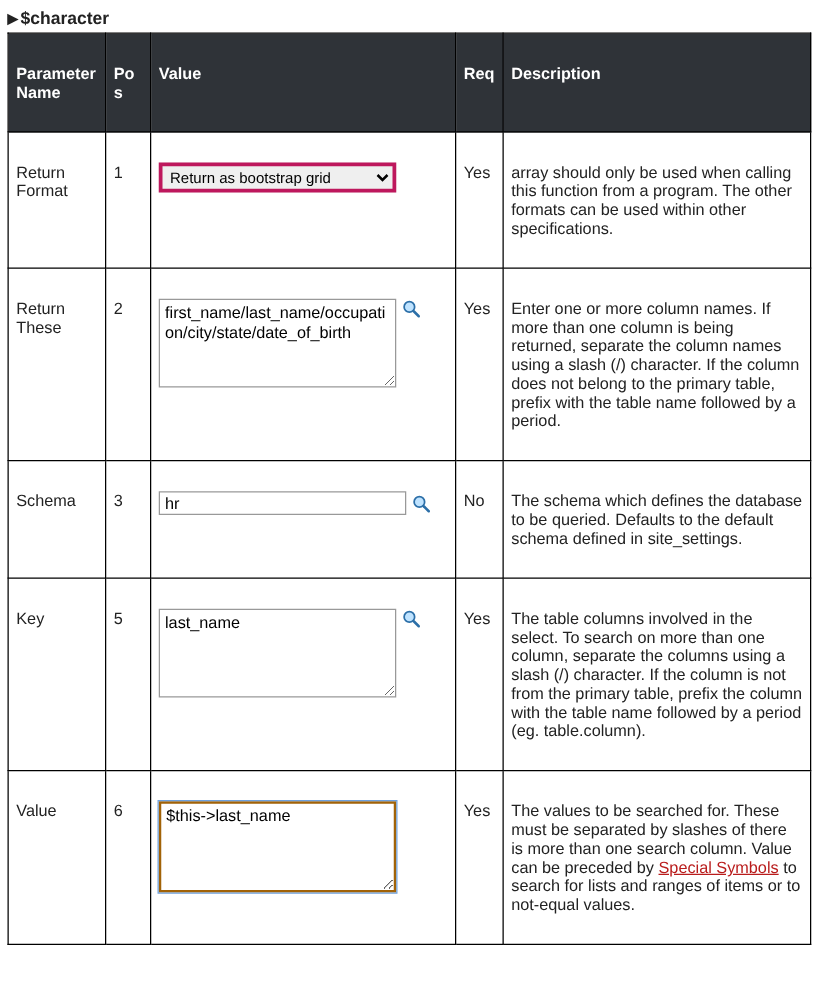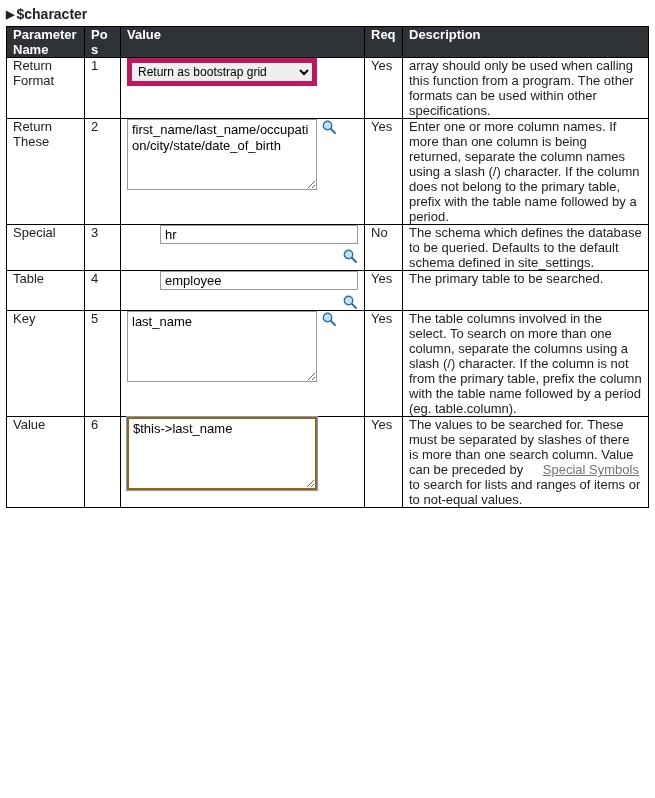--- a/index.html
+++ b/index.html
@@ -23,45 +23,45 @@
     .header .tri {
       font-size: 11px;
     }
     table {
       border-collapse: collapse;
       width: 100%;
       table-layout: fixed;
     }
     th, td {
       border: 1px solid #000;
-      padding: 0 6px;
+      padding: 24px 6px;
       vertical-align: top;
       text-align: left;
       word-wrap: break-word;
     }
     th {
       background: #2f3338;
       color: #fff;
       font-weight: bold;
       font-size: 13px;
     }
     .col-param { width: 78px; }
     .col-pos { width: 36px; }
     .col-value { width: 244px; }
     .col-req { width: 38px; }
     .col-desc { width: auto; }
     .value-cell { display: flex; align-items: flex-start; gap: 4px; }
-    .value-stack { display: flex; flex-direction: column; gap: 4px; align-items: flex-end; }
+    .value-stack { display: flex; flex-direction: row; gap: 4px; align-items: center; }
     select {
       font-family: Arial, Helvetica, sans-serif;
       font-size: 12px;
       padding: 1px 2px;
       width: 190px;
       background: #efefef;
-      border: 5px solid #be185d;
+      border: 3px solid #be185d;
     }
     textarea {
       font-family: Arial, Helvetica, sans-serif;
       font-size: 13px;
       width: 190px;
       padding: 2px 4px;
       resize: both;
       border: 1px solid #999;
       background: #fff;
       line-height: 1.25;
@@ -76,21 +76,21 @@
       width: 198px;
       padding: 1px 4px;
       border: 1px solid #999;
     }
     .mag {
       display: inline-block;
       width: 16px; height: 16px;
       cursor: pointer;
     }
     .mag svg { display: block; }
-    a.link { color: #737373; text-decoration: underline; margin-left: 16px; }
+    a.link { color: #b91c1c; text-decoration: underline; }
   </style>
 </head>
 <body>
 
 <div class="header">
   <span class="tri">▶</span>
   <span>$character</span>
 </div>
 
 <table>
@@ -129,52 +129,35 @@
                 <circle cx="6.5" cy="6.5" r="4.2" fill="#bfe3ff" stroke="#2c6fa8" stroke-width="1.4"></circle>
                 <line x1="10" y1="10" x2="14" y2="14" stroke="#2c6fa8" stroke-width="2" stroke-linecap="round"></line>
               </svg>
             </span>
           </div>
         </td>
         <td>Yes</td>
         <td class="desc">Enter one or more column names. If more than one column is being returned, separate the column names using a slash (/) character. If the column does not belong to the primary table, prefix with the table name followed by a period.</td>
       </tr>
       <tr>
-        <td>Special</td>
+        <td>Schema</td>
         <td>3</td>
         <td>
           <div class="value-stack">
             <input type="text" value="hr" style="">
             <span class="mag">
               <svg width="16" height="16" viewBox="0 0 16 16">
                 <circle cx="6.5" cy="6.5" r="4.2" fill="#bfe3ff" stroke="#2c6fa8" stroke-width="1.4"></circle>
                 <line x1="10" y1="10" x2="14" y2="14" stroke="#2c6fa8" stroke-width="2" stroke-linecap="round"></line>
               </svg>
             </span>
           </div>
         </td>
         <td>No</td>
         <td class="desc">The schema which defines the database to be queried. Defaults to the default schema defined in site_settings.</td>
-      </tr>
-      <tr>
-        <td>Table</td>
-        <td>4</td>
-        <td>
-          <div class="value-stack">
-            <input type="text" value="employee" style="">
-            <span class="mag">
-              <svg width="16" height="16" viewBox="0 0 16 16">
-                <circle cx="6.5" cy="6.5" r="4.2" fill="#bfe3ff" stroke="#2c6fa8" stroke-width="1.4"></circle>
-                <line x1="10" y1="10" x2="14" y2="14" stroke="#2c6fa8" stroke-width="2" stroke-linecap="round"></line>
-              </svg>
-            </span>
-          </div>
-        </td>
-        <td>Yes</td>
-        <td class="desc">The primary table to be searched.</td>
       </tr>
       <tr>
         <td>Key</td>
         <td>5</td>
         <td>
           <div class="value-cell">
             <textarea rows="4" style="">last_name</textarea>
             <span class="mag">
               <svg width="16" height="16" viewBox="0 0 16 16">
                 <circle cx="6.5" cy="6.5" r="4.2" fill="#bfe3ff" stroke="#2c6fa8" stroke-width="1.4"></circle>

